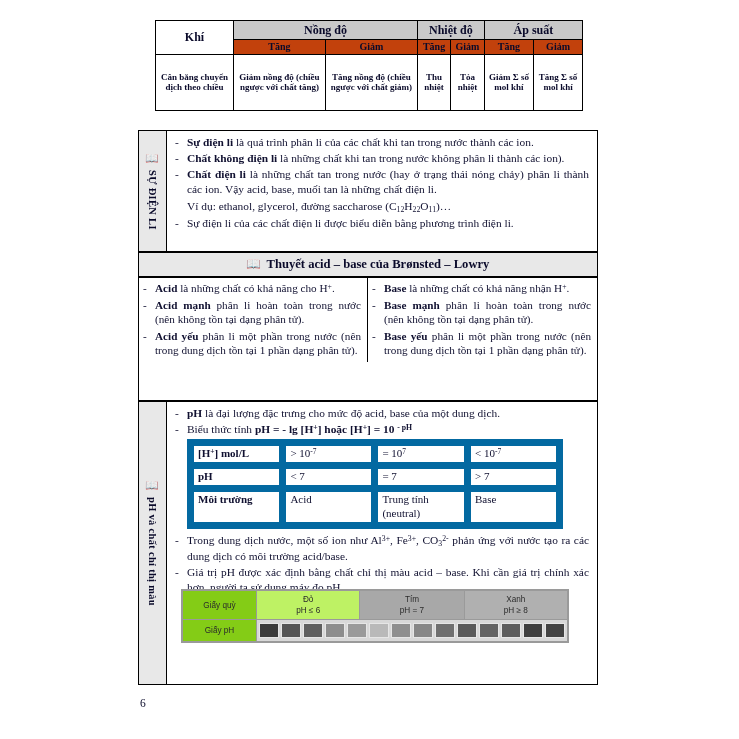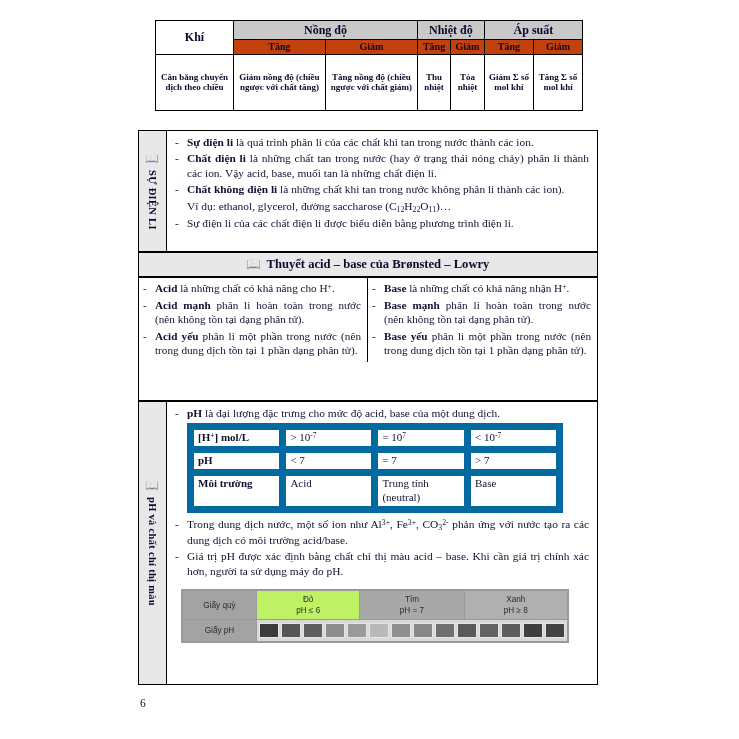--- a/index.html
+++ b/index.html
@@ -160,21 +160,21 @@
     font-size: 8.2px;
     color: #2b2b2b;
   }
   table.ind td {
     border: 1px solid #9a9a9a;
     text-align: center;
     vertical-align: middle;
     padding: 3px 2px;
     line-height: 1.35;
   }
-  table.ind td.name { background:#a3a3a3; width: 74px; }
+  table.ind td.name { background:#84cc16; width: 74px; }
   .cell-red   { background: #bef264; }
   .cell-pur   { background: #a8a8a8; }
   .cell-grn   { background: #b0b0b0; }
   .cell-white { background: #ffffff; }
   .cell-pink  { background: #b3b3b3; }
   .strip-cell { background:#d8d8d8; padding: 3px 2px !important; }
   .strip {
     display: flex;
     gap: 2px;
     justify-content: flex-start;
@@ -230,22 +230,22 @@
   </div>
 
   <div class="block" style="left:138px; top:130px; width:460px; height:122px;">
     <div class="sidebar">
       <span class="bookicon">📖</span>
       <span class="vlabel">SỰ ĐIỆN LI</span>
     </div>
     <div class="body-area">
       <ul class="dash">
         <li class="dashed"><b>Sự điện li</b> là quá trình phân li của các chất khi tan trong nước thành các ion.</li>
+        <li class="dashed"><b>Chất không điện li</b> là những chất khi tan trong nước không phân li thành các ion).</li>
         <li class="dashed"><b>Chất điện li</b> là những chất tan trong nước (hay ở trạng thái nóng chảy) phân li thành các ion. Vậy acid, base, muối tan là những chất điện li.</li>
-        <li class="dashed"><b>Chất không điện li</b> là những chất khi tan trong nước không phân li thành các ion).</li>
         <li class="nodash">Ví dụ: ethanol, glycerol, đường saccharose (C<sub>12</sub>H<sub>22</sub>O<sub>11</sub>)…</li>
         <li class="dashed">Sự điện li của các chất điện li được biểu diễn bằng phương trình điện li.</li>
       </ul>
     </div>
   </div>
 
   <div class="theory-bar" style="left:138px; top:252px; width:460px; height:25px;">
     <span style="font-size:12px;">📖</span>
     <span>Thuyết acid – base của Brønsted – Lowry</span>
   </div>
@@ -270,20 +270,21 @@
   </div>
 
   <div class="block" style="left:138px; top:401px; width:460px; height:284px;">
     <div class="sidebar">
       <span class="bookicon">📖</span>
       <span class="vlabel">pH và chất chỉ thị màu</span>
     </div>
     <div class="body-area">
       <ul class="dash">
         <li class="dashed"><b>pH</b> là đại lượng đặc trưng cho mức độ acid, base của một dung dịch.</li>
+        <li class="dashed">Biểu thức tính <b>pH = - lg [H<sup>+</sup>] hoặc [H<sup>+</sup>] = 10 <sup>- pH</sup></b></li>
       </ul>
 
       <table class="ph">
         <tbody>
             <tr>
           <td class="lbl">[H<sup>+</sup>] mol/L</td>
           <td class="v">&gt; 10<sup>-7</sup></td>
           <td class="v">= 10<sup>7</sup></td>
           <td class="v">&lt; 10<sup>-7</sup></td>
         </tr>

